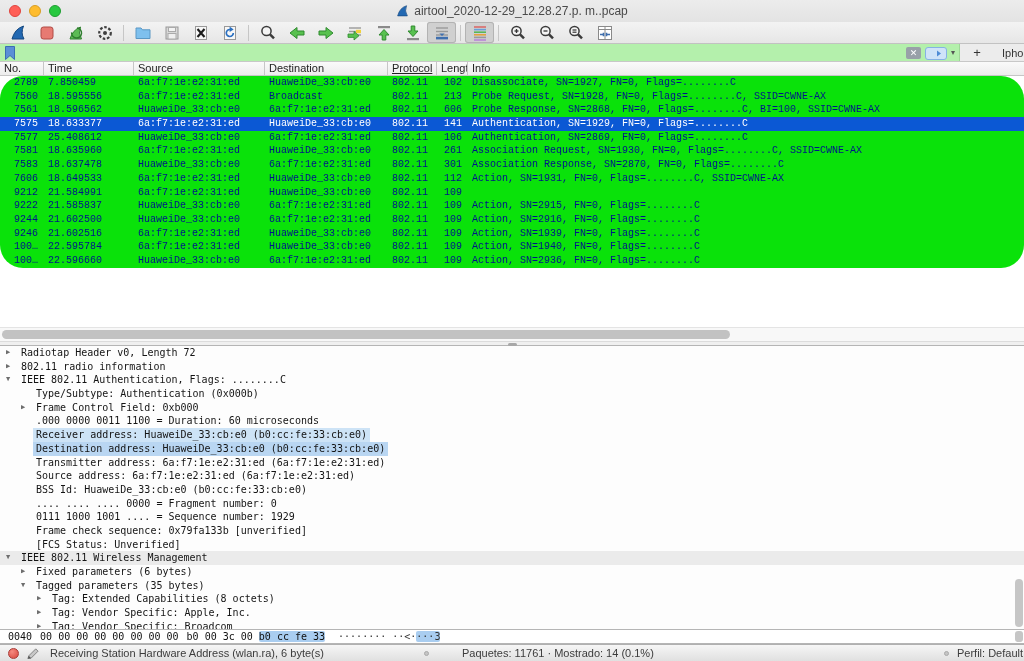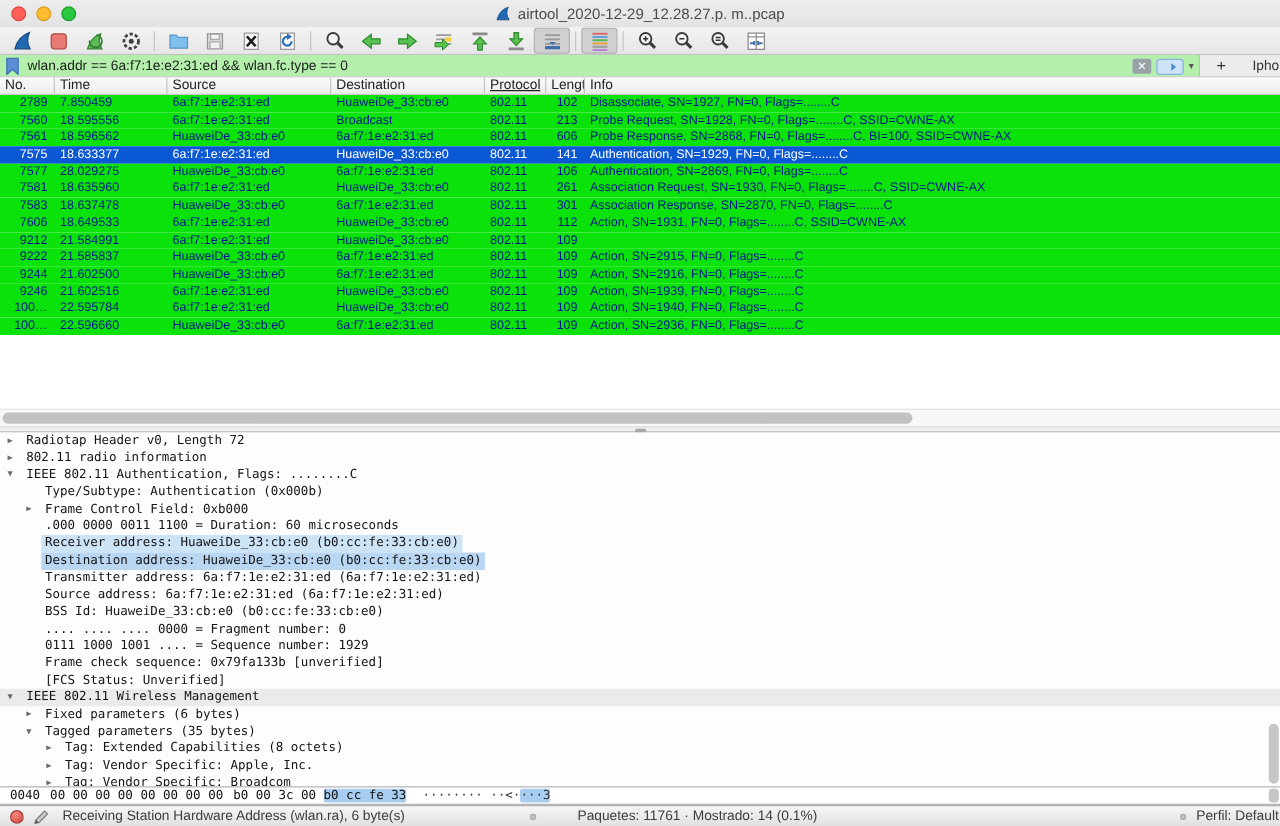--- a/index.html
+++ b/index.html
@@ -32,21 +32,21 @@
 .fc-clear{width:15px;height:12px;background:#98a0a8;border-radius:2px;color:#fff;font-size:9px;line-height:12px;text-align:center;}
 .fc-apply{width:22px;height:13px;background:#cfe3f8;border:1px solid #85b2e4;border-radius:3px;display:flex;align-items:center;justify-content:center;}
 .fc-caret{font-size:8px;color:#555;line-height:12px;}
 .filter-plus{flex:0 0 34px;display:flex;align-items:center;justify-content:center;font-size:13px;color:#333;}
 .filter-shortcut{display:flex;align-items:center;font-size:11px;color:#333;padding:0 8px;}
 
 
 .plist-header{height:14px;flex:0 0 14px;display:flex;background:linear-gradient(#fafafa,#ededed);border-bottom:1px solid #c6c6c6;font-size:11px;color:#222;}
 .ph-cell{border-right:1px solid #c6c6c6;padding:0 0 0 4px;line-height:13px;white-space:nowrap;overflow:hidden;flex:0 0 auto;}
 .ph-cell:last-child{flex:1 1 auto;border-right:none;}
-.plist-body{flex:0 0 192px;height:192px;font-family:Liberation Sans, sans-serif;font-size:10px;overflow:hidden;}
+.plist-body{flex:0 0 192px;height:192px;font-family:Liberation Mono, monospace;font-size:10px;overflow:hidden;border-radius:23px;}
 .prow{display:flex;height:13.7px;line-height:13.7px;background:#0ae20a;color:#00138c;white-space:nowrap;}
 .prow.sel{background:#0b58d4;color:#fff;}
 .pc{flex:0 0 auto;padding-left:4px;overflow:hidden;white-space:nowrap;}
 .pc.r{text-align:right;padding-right:6px;padding-left:0;}
 .pc-info{flex:1 1 auto;}
 .plist-space{flex:0 0 59px;background:#fff;}
 
 
 .hscroll{flex:0 0 14px;background:#f8f8f8;border-top:1px solid #e4e4e4;position:relative;}
 .hthumb{position:absolute;left:2px;top:2px;width:728px;height:9px;border-radius:5px;background:#c2c2c2;}
@@ -254,21 +254,20 @@
           <path d="M14,10.5 L10.5,10.5 M10.5,8.8 L10.5,12.2" stroke="#3f6fae" stroke-width="1.6"></path>
         </svg>
       </div>
     </div>
 
   <div class="filterbar">
     <div class="filter-input">
       <svg class="bookmark" viewBox="0 0 12 14">
           <path d="M1.5,0.5 h9 v13 l-4.5,-4 -4.5,4 Z" fill="#5b8fd6" stroke="#3a6db4"></path>
         </svg>
-      <span>wlan.addr == 6a:f7:1e:e2:31:ed &amp;&amp; wlan.fc.type == 0</span>
       <div class="filter-controls">
         <div class="fc-clear">✕</div>
         <div class="fc-apply">
           <svg width="12" height="9" viewBox="0 0 12 9">
               <path d="M1,4.5 h6 v-3 l4,3 -4,3 v-3 Z" fill="#4f8cd6"></path>
             </svg>
         </div>
         <div class="fc-caret">▾</div>
       </div>
     </div>
@@ -318,21 +317,21 @@
         <span class="pc r" style="flex: 0 0 44px;">7575</span>
         <span class="pc" style="flex: 0 0 90px;">18.633377</span>
         <span class="pc" style="flex: 0 0 131px;">6a:f7:1e:e2:31:ed</span>
         <span class="pc" style="flex: 0 0 123px;">HuaweiDe_33:cb:e0</span>
         <span class="pc" style="flex: 0 0 49px;">802.11</span>
         <span class="pc r" style="flex: 0 0 31px;">141</span>
         <span class="pc pc-info">Authentication, SN=1929, FN=0, Flags=........C</span>
       </div>
       <div class="prow">
         <span class="pc r" style="flex: 0 0 44px;">7577</span>
-        <span class="pc" style="flex: 0 0 90px;">28.029275</span>
+        <span class="pc" style="flex: 0 0 90px;">25.408612</span>
         <span class="pc" style="flex: 0 0 131px;">HuaweiDe_33:cb:e0</span>
         <span class="pc" style="flex: 0 0 123px;">6a:f7:1e:e2:31:ed</span>
         <span class="pc" style="flex: 0 0 49px;">802.11</span>
         <span class="pc r" style="flex: 0 0 31px;">106</span>
         <span class="pc pc-info">Authentication, SN=2869, FN=0, Flags=........C</span>
       </div>
       <div class="prow">
         <span class="pc r" style="flex: 0 0 44px;">7581</span>
         <span class="pc" style="flex: 0 0 90px;">18.635960</span>
         <span class="pc" style="flex: 0 0 131px;">6a:f7:1e:e2:31:ed</span>

